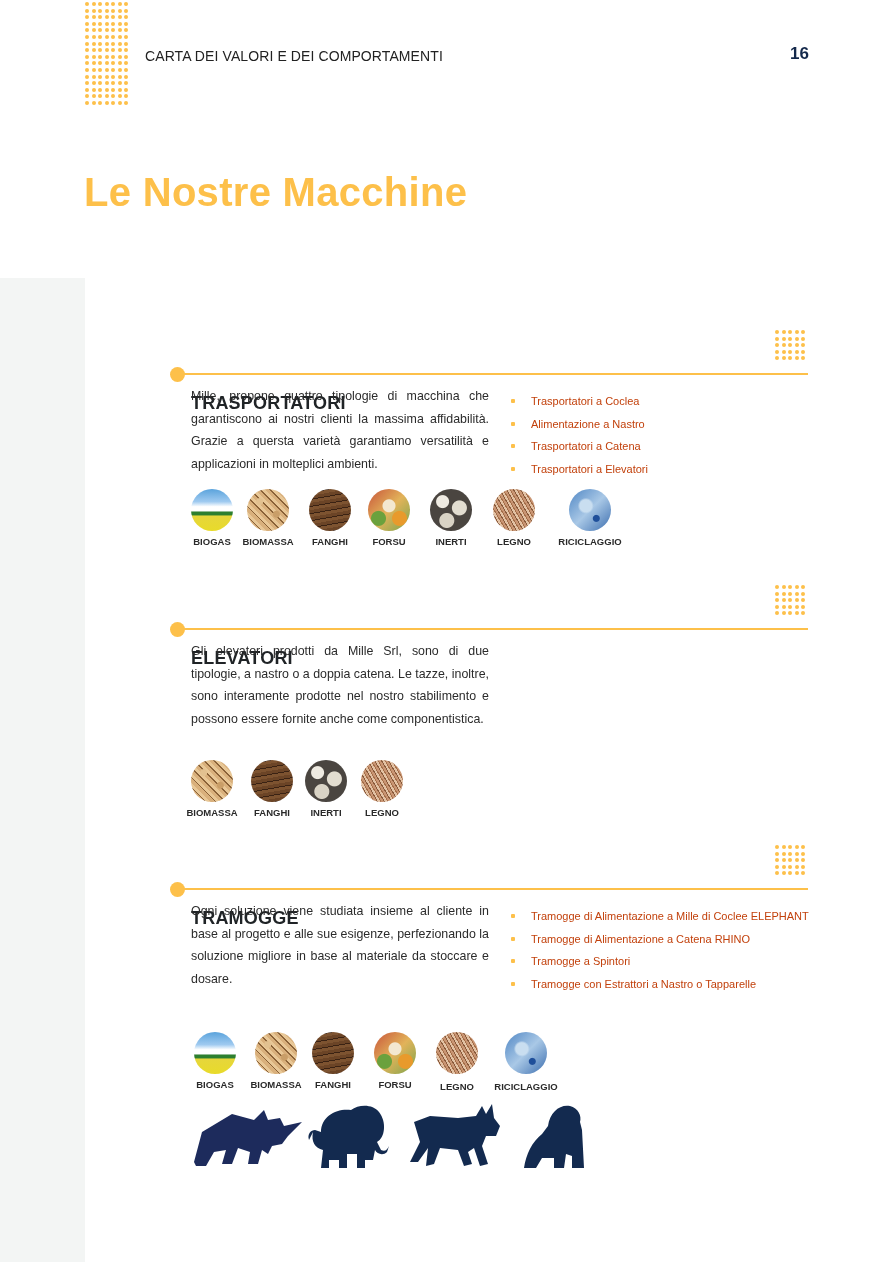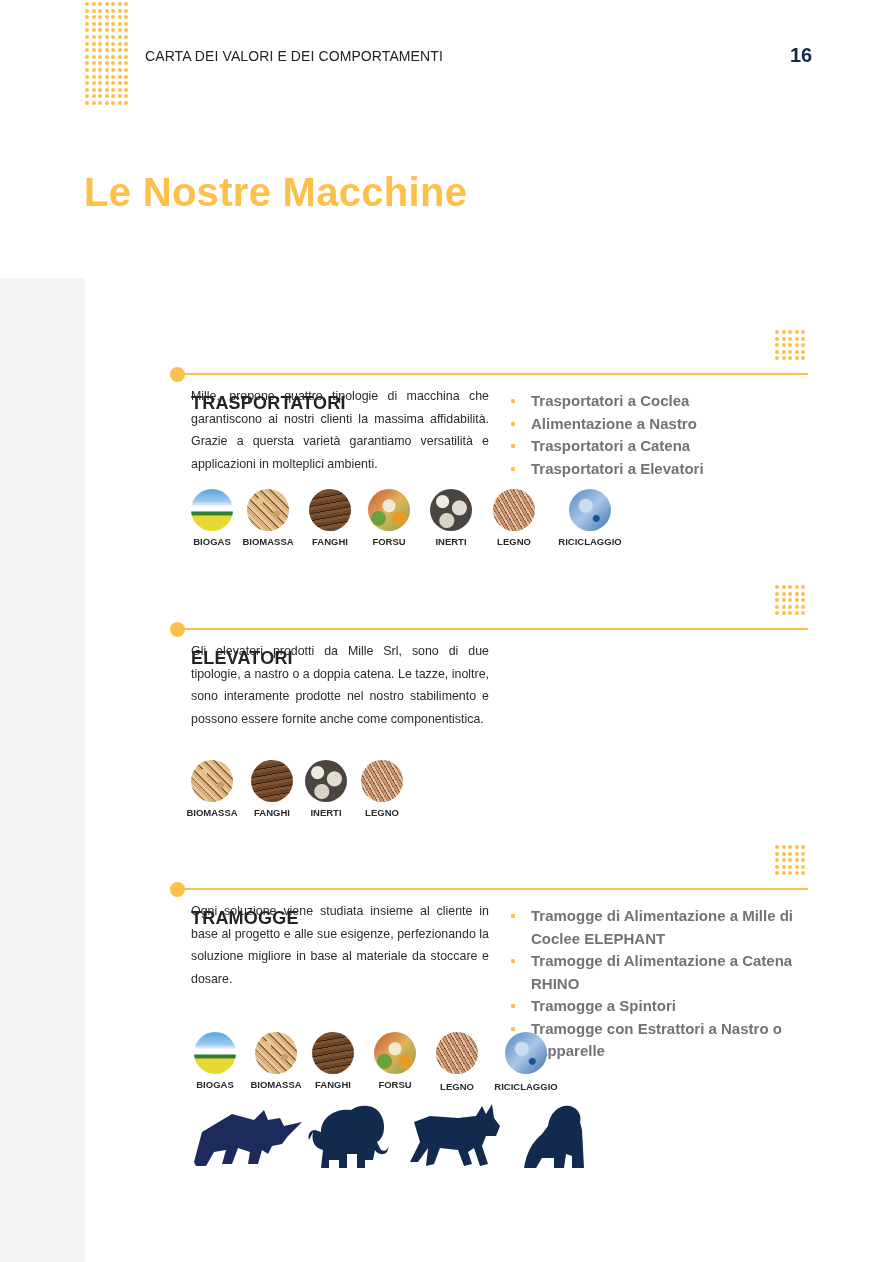--- a/index.html
+++ b/index.html
@@ -5,32 +5,32 @@
   * { box-sizing: border-box; margin: 0; padding: 0; }
   html, body { width: 892px; height: 1262px; background: #ffffff; overflow: hidden; }
   body { position: relative; font-family: "Liberation Sans", sans-serif; color: #2b2b2b; }
 
   .dots { position: absolute; display: grid; gap: 0; }
   .dots span { display: block; width: 4px; height: 4px; border-radius: 50%; background: #fdc04a; }
   .dots-top { left: 85px; top: 2px; grid-template-columns: repeat(7, 4px); column-gap: 2.5px; row-gap: 2.6px; }
   .dots-sec { grid-template-columns: repeat(5, 4px); column-gap: 2.6px; row-gap: 2.6px; }
 
   .header-title { position: absolute; left: 145px; top: 48px; font-size: 14px; letter-spacing: 0.1px; color: #222; }
-  .page-num { position: absolute; left: 790px; top: 44px; font-size: 20px; font-weight: bold; color: #14294b; }
+  .page-num { position: absolute; left: 790px; top: 44px; font-size: 17px; font-weight: bold; color: #14294b; }
 
   .main-title { position: absolute; left: 84px; top: 170px; font-size: 40px; font-weight: bold; color: #fdc04a; letter-spacing: 0.3px; }
 
   .side-panel { position: absolute; left: 0; top: 278px; width: 85px; height: 984px; background: #f3f5f4; }
 
   .section { position: absolute; left: 170px; width: 640px; }
   .sec-title { position: absolute; left: 21px; font-size: 18px; font-weight: 900; color: #1f2326; letter-spacing: 0.2px; margin-top: 48px; }
   .sec-line { position: absolute; left: 7px; height: 2px; background: #fdc04a; width: 631px; }
   .sec-dot { position: absolute; left: 0; width: 15px; height: 15px; border-radius: 50%; background: #fdc04a; }
   .sec-desc { position: absolute; left: 21px; width: 298px; font-size: 12.4px; line-height: 22.5px; text-align: justify; color: #2b2b2b; }
-  .sec-list { position: absolute; left: 340px; list-style: none; font-size: 15px; line-height: 22.5px; color: #737373; font-weight: bold; }
+  .sec-list { position: absolute; left: 340px; list-style: none; font-size: 11px; line-height: 22.5px; color: #c2410c; }
   .sec-list li { position: relative; padding-left: 21px; }
   .sec-list li::before { content: ""; position: absolute; left: 1px; top: 9px; width: 4px; height: 4px; background: #fdc04a; border-radius: 1px; }
 
   .mat { position: absolute; width: 70px; text-align: center; }
   .mat .circle { width: 42px; height: 42px; border-radius: 50%; margin: 0 auto; overflow: hidden; }
   .mat .lbl { font-size: 9.5px; font-weight: bold; color: #2a2a2a; margin-top: 5px; white-space: nowrap; }
 
   .img-biogas { background: linear-gradient(180deg, #5aa3dc 0%, #9fcaf0 30%, #ffffff 42%, #ffffff 52%, #2d7f2f 55%, #2d7f2f 62%, #e6d63b 64%, #e8db2a 100%); }
   .img-biomassa { background: radial-gradient(circle at 30% 30%, #e2c190 0 3px, transparent 4px), radial-gradient(circle at 70% 60%, #c99e68 0 3px, transparent 4px), repeating-linear-gradient(45deg, #d9b07c 0 3px, #8a6238 3px 4px, #e8c796 4px 7px); }
   .img-fanghi { background: repeating-linear-gradient(170deg, #6b4426 0 3px, #3a2213 3px 4px, #7d5330 4px 7px); }

